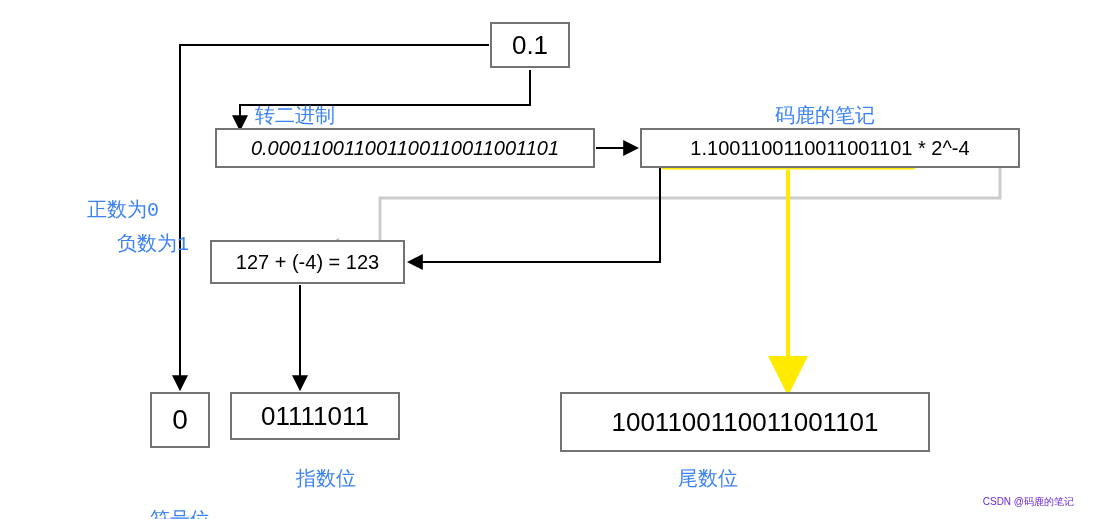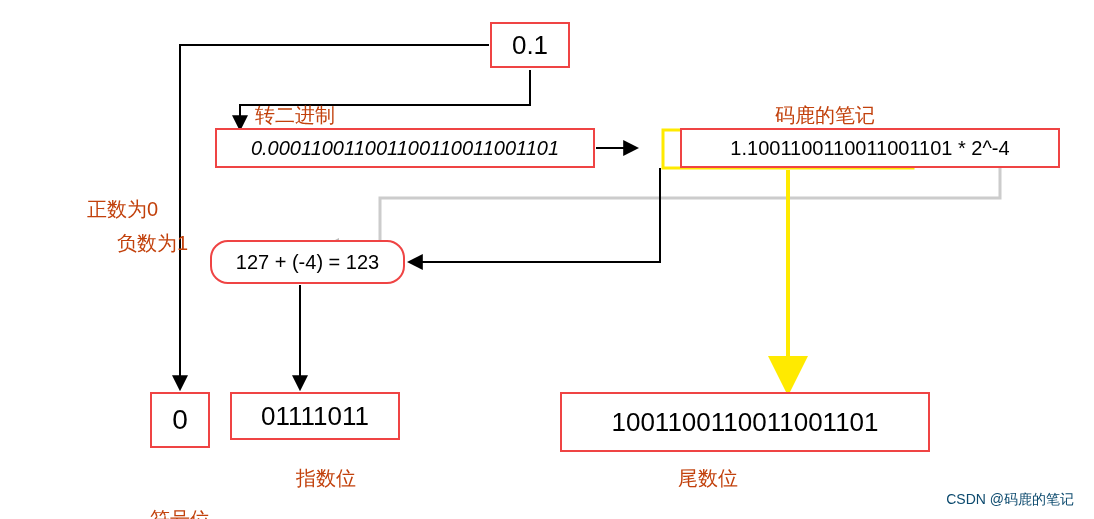--- a/index.html
+++ b/index.html
@@ -5,37 +5,38 @@
     * { box-sizing: border-box; margin: 0; padding: 0; }
     body {
       width: 1094px;
       height: 519px;
       position: relative;
       background: #fff;
       font-family: Arial, "Microsoft YaHei", sans-serif;
     }
     .box {
       position: absolute;
-      border: 2px solid #ef4444;
+      border: 2px solid #737373;
       background: #fff;
       display: flex;
       align-items: center;
       justify-content: center;
       font-size: 22px;
       padding: 10px 8px;
     }
     .label {
       position: absolute;
       font-size: 20px;
-      color: #c2410c;
+      color: #3b82f6;
+      font-family: Liberation Mono, monospace;
     }
     .watermark {
       position: absolute;
-      font-size: 14px;
-      color: #0c4a6e;
+      font-size: 10px;
+      color: #6d28d9;
     }
     svg {
       position: absolute;
       top: 0;
       left: 0;
       pointer-events: none;
     }
   </style>
 </head>
 <body>
@@ -75,27 +76,27 @@
 </svg>
 
 <div class="box" style="left:490px; top:22px; width:80px; height:46px; font-size:26px;">0.1</div>
 
 <div class="label" style="left:255px; top:102px;">转二进制</div>
 
 <div class="box" style="left:215px; top:128px; width:380px; height:40px; font-size:20px;font-style:italic;">0.000110011001100110011001101</div>
 
 <div class="label" style="left:775px; top:102px;">码鹿的笔记</div>
 
-<div class="box" style="left:640px; top:128px; width:380px; height:40px; font-size:20px;margin-left:40px;">1.1001100110011001101 * 2^-4</div>
+<div class="box" style="left:640px; top:128px; width:380px; height:40px; font-size:20px;">1.1001100110011001101 * 2^-4</div>
 
 <div class="label" style="left:87px; top:196px;">正数为0</div>
 
 <div class="label" style="left:89px; top:230px;margin-left:28px;">负数为1</div>
 
-<div class="box" style="left:210px; top:240px; width:195px; height:44px; font-size:20px;border-radius:18px;">127 + (-4) = 123</div>
+<div class="box" style="left:210px; top:240px; width:195px; height:44px; font-size:20px;">127 + (-4) = 123</div>
 
 <div class="box" style="left:150px; top:392px; width:60px; height:56px; font-size:28px;">0</div>
 
 <div class="box" style="left:230px; top:392px; width:170px; height:48px; font-size:26px;">01111011</div>
 
 <div class="box" style="left:560px; top:392px; width:370px; height:60px; font-size:26px;">1001100110011001101</div>
 
 <div class="label" style="left:150px; top:465px;margin-top:41px;">符号位</div>
 
 <div class="label" style="left:296px; top:465px;">指数位</div>

